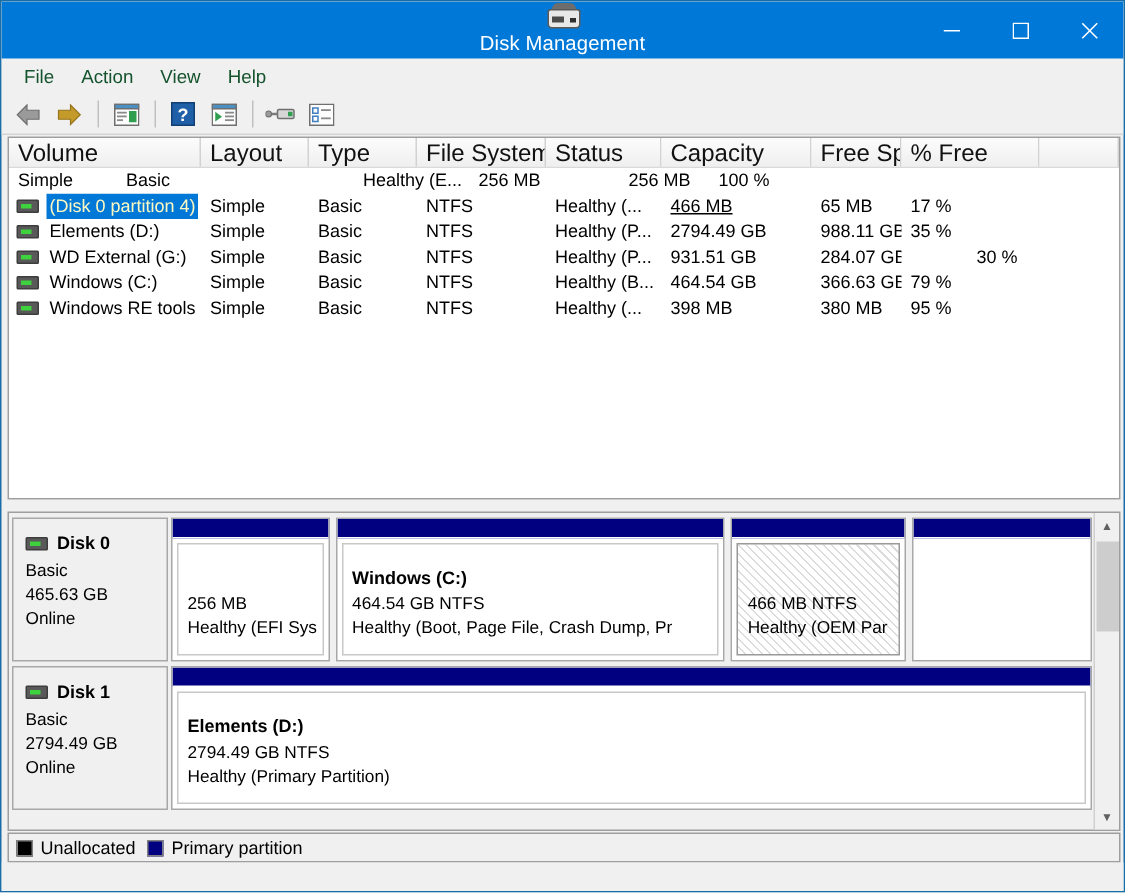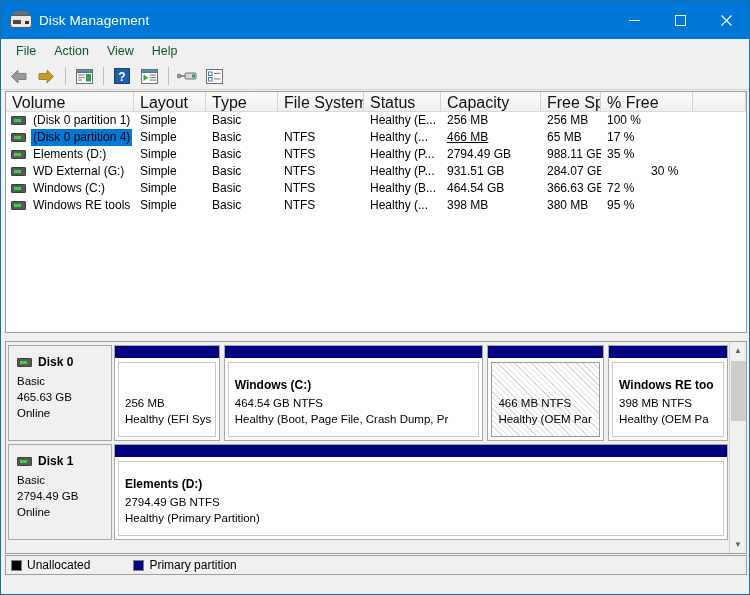--- a/index.html
+++ b/index.html
@@ -19,20 +19,21 @@
     overflow: hidden;
   }
 
   
   .titlebar {
     height: 38px;
     background: #0078d7;
     display: flex;
     align-items: center;
     position: relative;
+    flex-direction: column;
   }
   .title-icon {
     width: 22px; height: 20px;
     margin-left: 9px; margin-right: 7px;
     position: relative;
     flex: none;
   }
   .title-icon .body {
     position: absolute; left: 0; top: 5px;
     width: 22px; height: 13px;
@@ -144,21 +145,21 @@
     white-space: nowrap;
     line-height: 17px;
   }
   .lrow .lc.vol {
     display: flex; align-items: center;
     padding-left: 5px;
   }
   .volname { padding: 0 2px; }
   .lrow.selected .volname {
     background: #0078d7;
-    color: #000000;
+    color: #fef9c3;
   }
   .drive-ico {
     width: 15px; height: 9px;
     flex: none;
     margin-right: 5px;
     background: #595959;
     border: 1px solid #3d3d3d;
     border-radius: 1px;
     position: relative;
   }
@@ -290,21 +291,20 @@
     position: absolute;
     left: 4px; top: 554px;
     width: 742px; height: 20px;
     background: #f0f0f0;
     border: 1px solid #9e9e9e;
     display: flex;
     align-items: center;
     padding-left: 5px;
     font-size: 12px;
     color: #000;
-    gap: 35px;
   }
   .leg-item {
     display: flex; align-items: center;
     margin-right: 8px;
   }
   .leg-sw {
     width: 11px; height: 11px;
     margin-right: 5px;
     border: 1px solid #808080;
   }
@@ -421,24 +421,20 @@
         <div class="hc" style="width: 72px;">Type</div>
         <div class="hc" style="width: 86px;">File System</div>
         <div class="hc" style="width: 77px;">Status</div>
         <div class="hc" style="width: 100px;">Capacity</div>
         <div class="hc" style="width: 60px;">Free Sp...</div>
         <div class="hc" style="width: 92px;">% Free</div>
         <div class="hc" style="width: 53px;"></div>
       </div>
     <div id="list-body">
         <div class="lrow">
-          <div class="lc vol" style="width: 128px;">
-            <span class="drive-ico"></span>
-            <span class="volname">(Disk 0 partition 1)</span>
-          </div>
           <div class="lc" style="width: 72px;">Simple</div>
           <div class="lc" style="width: 72px;">Basic</div>
           <div class="lc" style="width: 86px;"></div>
           <div class="lc" style="width: 77px;">Healthy (E...</div>
           <div class="lc" style="width: 100px;">256 MB</div>
           <div class="lc" style="width: 60px;">256 MB</div>
           <div class="lc" style="width: 92px;">100 %</div>
         </div>
         <div class="lrow selected">
           <div class="lc vol" style="width: 128px;">
@@ -483,21 +479,21 @@
           <div class="lc vol" style="width: 128px;">
             <span class="drive-ico"></span>
             <span class="volname">Windows (C:)</span>
           </div>
           <div class="lc" style="width: 72px;">Simple</div>
           <div class="lc" style="width: 72px;">Basic</div>
           <div class="lc" style="width: 86px;">NTFS</div>
           <div class="lc" style="width: 77px;">Healthy (B...</div>
           <div class="lc" style="width: 100px;">464.54 GB</div>
           <div class="lc" style="width: 60px;">366.63 GB</div>
-          <div class="lc" style="width: 92px;">72 %</div>
+          <div class="lc" style="width: 92px;">79 %</div>
         </div>
         <div class="lrow">
           <div class="lc vol" style="width: 128px;">
             <span class="drive-ico"></span>
             <span class="volname">Windows RE tools</span>
           </div>
           <div class="lc" style="width: 72px;">Simple</div>
           <div class="lc" style="width: 72px;">Basic</div>
           <div class="lc" style="width: 86px;">NTFS</div>
           <div class="lc" style="width: 77px;">Healthy (...</div>
@@ -542,25 +538,20 @@
             <div class="part selected" style="flex: 105 1 0px;">
               <div class="pbar" style="background: rgb(0, 0, 128);"></div>
               <div class="pbody">
                 <div class="pname empty">&nbsp;</div>
                 <div>466 MB NTFS</div>
                 <div>Healthy (OEM Par</div>
               </div>
             </div>
             <div class="part" style="flex: 108 1 0px;">
               <div class="pbar" style="background: rgb(0, 0, 128);"></div>
-              <div class="pbody">
-                <div class="pname">Windows RE too</div>
-                <div>398 MB NTFS</div>
-                <div>Healthy (OEM Pa</div>
-              </div>
             </div>
           </div>
         </div>
         <div class="diskrow">
           <div class="diskinfo">
             <div class="dtitle">
               <span class="drive-ico"></span>
               <span>Disk 1</span>
             </div>
             <div>Basic</div>

